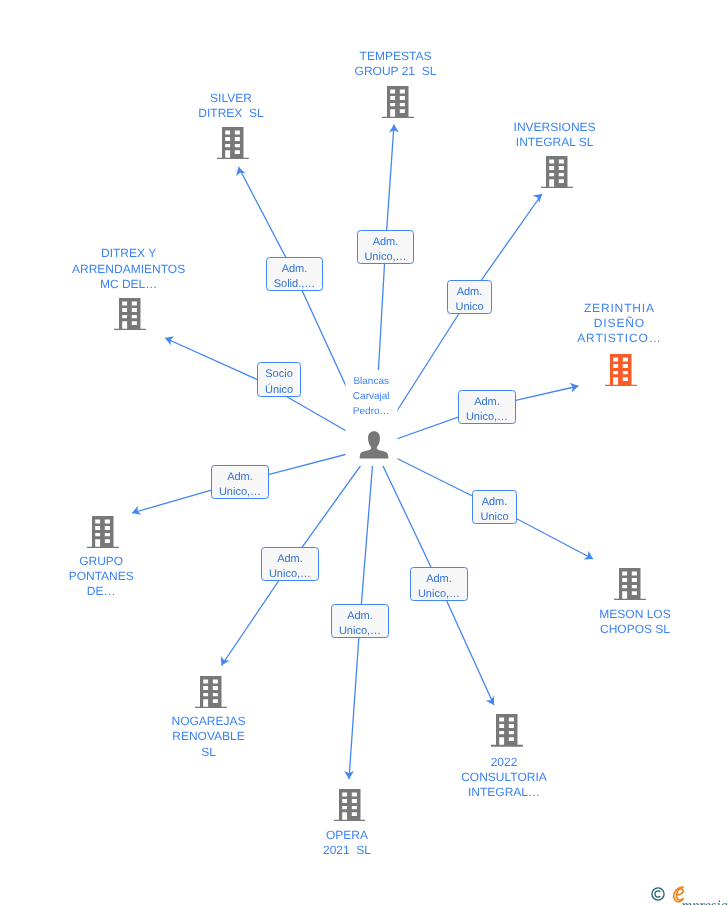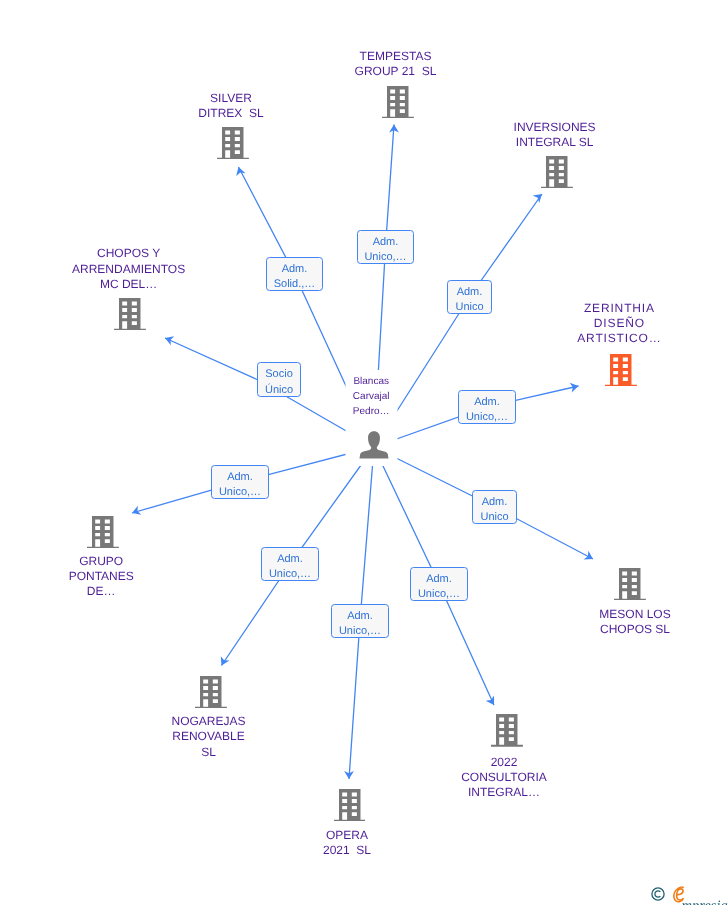--- a/index.html
+++ b/index.html
@@ -3,21 +3,21 @@
 <meta charset="utf-8">
 <title>Empresia</title>
 <style>
 html,body{margin:0;padding:0;}
 body{width:728px;height:905px;background:#ffffff;position:relative;overflow:hidden;
      font-family:"Liberation Sans",sans-serif;-webkit-font-smoothing:antialiased;text-rendering:geometricPrecision;}
 #graph{position:absolute;left:0;top:0;width:728px;height:905px;}
 #edges{position:absolute;left:0;top:0;width:728px;height:905px;}
 .node{position:absolute;}
 .node .label{position:absolute;left:0;width:100%;text-align:center;
-     font-size:12px;line-height:15.2px;color:#4c1d95;white-space:pre-line;}
+     font-size:12px;line-height:15.2px;color:#3b82f6;white-space:pre-line;}
 .node.hl .label{letter-spacing:0.85px;text-align:center;}
 .node .ico{position:absolute;}
 .elabel{position:absolute;border:1px solid #4b8df8;border-radius:3.5px;
      background:#f7f7f7;color:#2f72d6;font-size:11px;line-height:15.4px;
      text-align:center;white-space:pre-line;box-sizing:border-box;
      display:flex;align-items:center;justify-content:center;padding-top:6px;}
 #logo{position:absolute;left:650px;top:883px;width:78px;height:20px;}
 #copyright-svg{position:absolute;left:0px;top:3px;}
 #brand-e-svg{position:absolute;left:21px;top:1.5px;}
 #brand-word{position:absolute;left:31.5px;top:8px;
@@ -92,21 +92,21 @@
           </svg></div>
     </div>
     <div class="node">
       <div class="label" style="left: 484.6px; top: 119.7px; width: 140px;">INVERSIONES
 INTEGRAL SL</div>
       <div class="ico" style="left: 541.3px; top: 155.7px;"><svg width="31.9" height="32.3" viewBox="0 0 31.9 32.3" xmlns="http://www.w3.org/2000/svg">
             <path fill="#787878" fill-rule="evenodd" d="M5.0 0 H26.5 V30.7 H31.9 V32.7 H0 V30.7 H5.0 Z M8.2 3.6 h4.9 v3.9 h-4.9 z M17.8 3.6 h5.1 v3.9 h-5.1 z M8.2 10.1 h4.9 v3.9 h-4.9 z M17.8 10.1 h5.1 v3.9 h-5.1 z M8.2 16.9 h4.9 v3.4 h-4.9 z M17.8 16.9 h5.1 v3.4 h-5.1 z M8.2 23.2 h4.9 v7.5 h-4.9 z M17.8 23.2 h5.1 v3.9 h-5.1 z"></path>
           </svg></div>
     </div>
     <div class="node">
-      <div class="label" style="left: 58.6px; top: 246.4px; width: 140px;">CHOPOS Y
+      <div class="label" style="left: 58.6px; top: 246.4px; width: 140px;">DITREX Y
 ARRENDAMIENTOS
 MC DEL…</div>
       <div class="ico" style="left: 114px; top: 297.7px;"><svg width="31.9" height="32.3" viewBox="0 0 31.9 32.3" xmlns="http://www.w3.org/2000/svg">
             <path fill="#787878" fill-rule="evenodd" d="M5.0 0 H26.5 V30.7 H31.9 V32.7 H0 V30.7 H5.0 Z M8.2 3.6 h4.9 v3.9 h-4.9 z M17.8 3.6 h5.1 v3.9 h-5.1 z M8.2 10.1 h4.9 v3.9 h-4.9 z M17.8 10.1 h5.1 v3.9 h-5.1 z M8.2 16.9 h4.9 v3.4 h-4.9 z M17.8 16.9 h5.1 v3.4 h-5.1 z M8.2 23.2 h4.9 v7.5 h-4.9 z M17.8 23.2 h5.1 v3.9 h-5.1 z"></path>
           </svg></div>
     </div>
     <div class="node hl">
       <div class="label" style="left: 549.4px; top: 301px; width: 140px;">ZERINTHIA
 DISEÑO
 ARTISTICO…</div>

